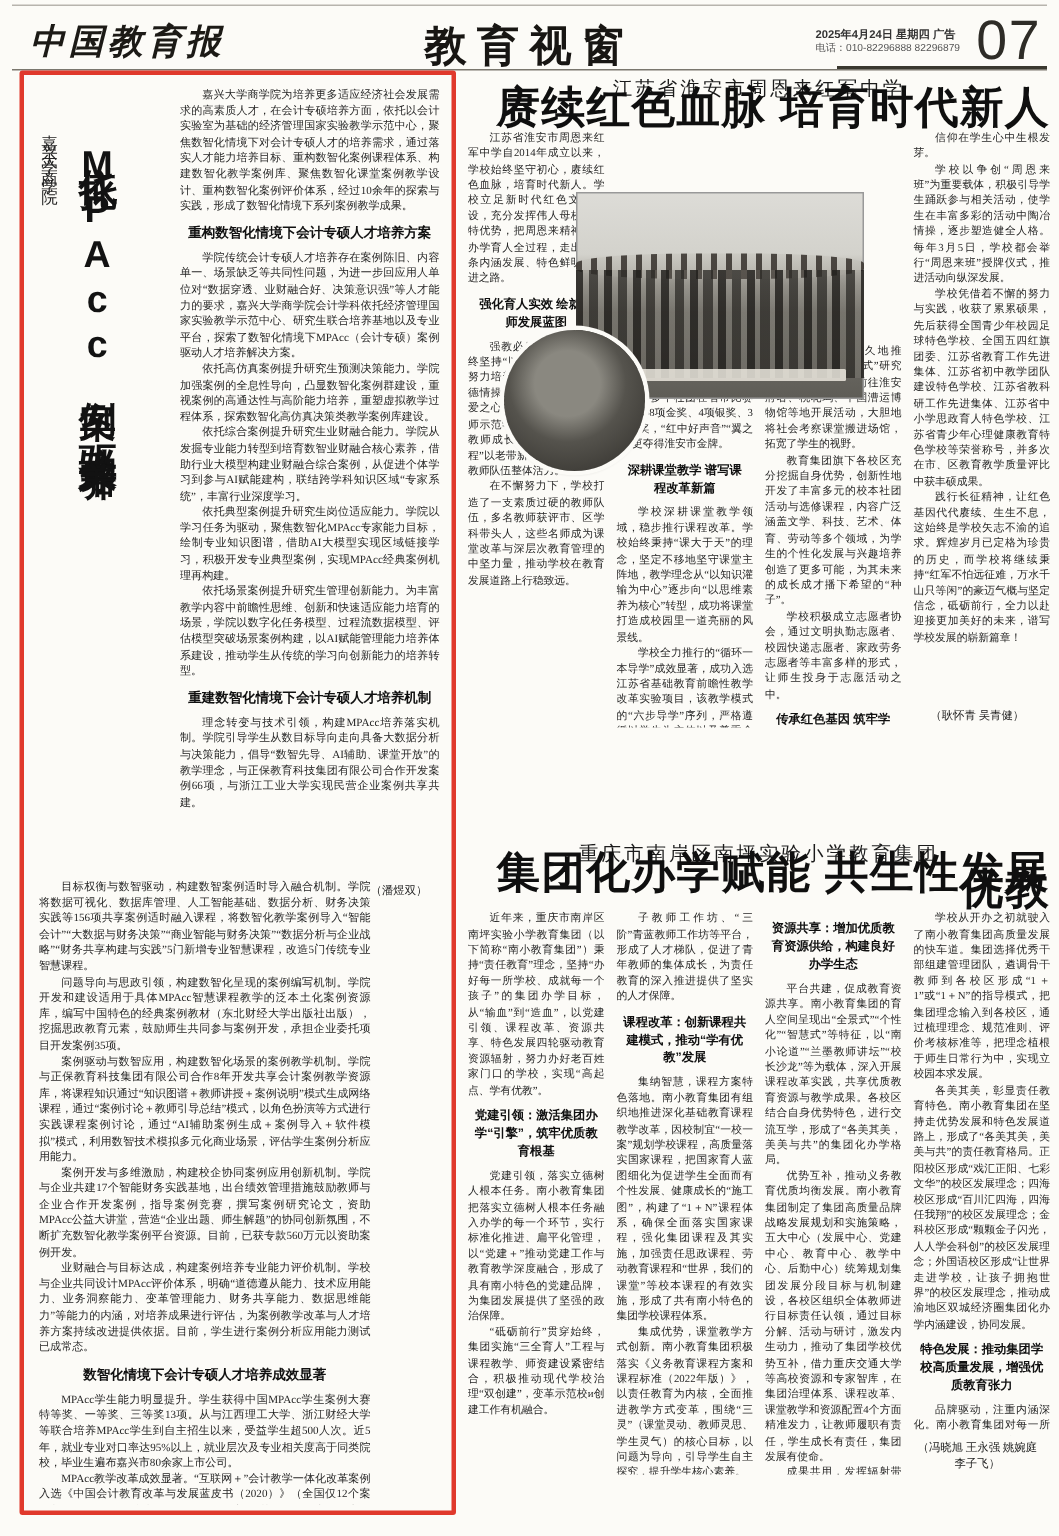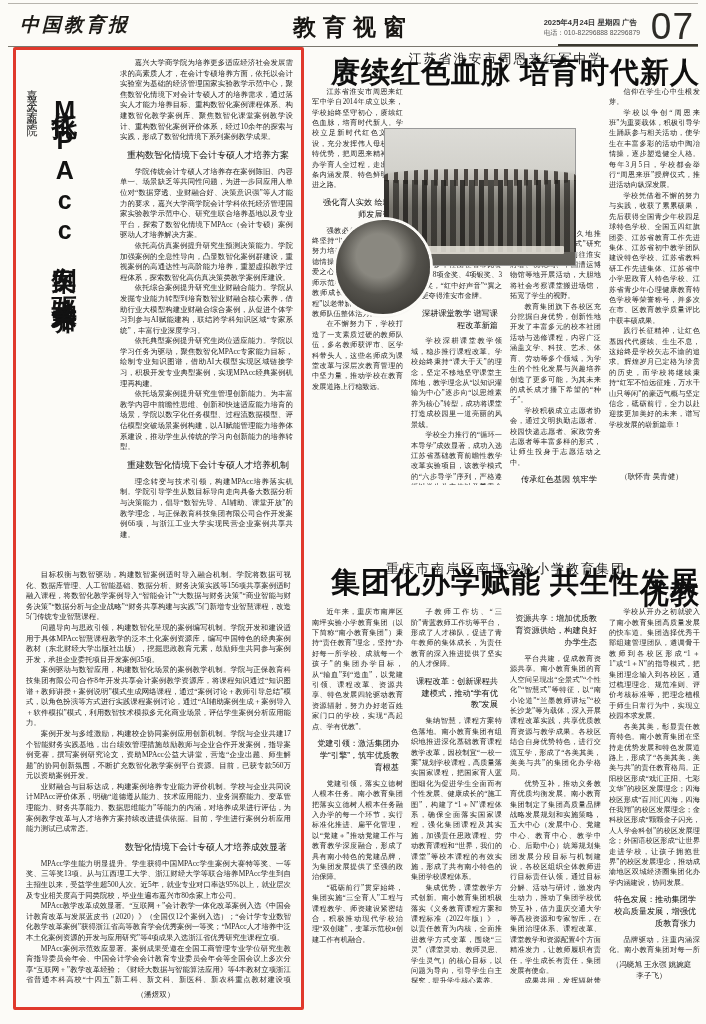--- a/index.html
+++ b/index.html
@@ -10,41 +10,41 @@
   }
   .page{position:relative;width:706px;height:1024px;background:#fcfbf7;}
 
   
   .top-rule{position:absolute;left:8px;right:8px;top:3px;border-top:1px solid #b7b4ad;}
   .header-rule{position:absolute;left:8px;right:8px;top:46px;border-top:1px solid #7a776e;}
   .header-rule-strong{position:absolute;left:558px;right:8px;top:44px;border-top:2px solid #3a382f;}
   .masthead{
     position:absolute;left:20px;top:12px;
     font-family:"DejaVu Serif","Liberation Serif",serif;
-    font-weight:bold;font-style:italic;font-size:19px;letter-spacing:3px;color:#1c1a16;
+    font-weight:bold;font-style:italic;font-size:23px;letter-spacing:3px;color:#1c1a16;
   }
   .section-title{
     position:absolute;left:0;right:0;top:12px;text-align:center;
     font-family:"Liberation Serif","DejaVu Serif",serif;
-    font-weight:bold;font-size:23px;letter-spacing:7px;color:#181613;
+    font-weight:bold;font-size:28px;letter-spacing:7px;color:#181613;
   }
   .header-meta{position:absolute;right:66px;top:17px;text-align:left;line-height:1.5;}
   .header-meta .date{font-size:7.5px;font-weight:bold;color:#333;font-family:"Liberation Sans",sans-serif;}
   .header-meta .phone{font-size:6.8px;color:#555;font-family:"Liberation Sans",sans-serif;}
   .page-num{
     position:absolute;right:12px;top:6px;
     font-family:"Liberation Sans","DejaVu Sans",sans-serif;
     font-weight:300;font-size:37px;color:#2e2c27;letter-spacing:1px;
   }
 
   
   .para{margin:0;text-indent:2em;text-align:justify;}
   .sub-h{
     font-family:"Liberation Sans","DejaVu Sans",sans-serif;
-    font-weight:normal;text-align:right;text-indent:0;
+    font-weight:bold;text-align:center;text-indent:0;
     font-size:8.2px;line-height:1.45;margin:6px 4px 5px;color:#101010;
   }
   .byline{text-align:center;font-size:7.6px;padding:3px 6px 2px 0;color:#222;}
 
   
   .red-box{
     position:absolute;left:13px;top:47px;width:285px;height:957px;
     border:3px solid #e0392c;border-radius:2px;background:#fcfbf7;
     display:flex;flex-direction:column;
   }
@@ -61,22 +61,22 @@
     writing-mode:vertical-rl;text-orientation:upright;
     font-family:"Liberation Sans","DejaVu Sans",sans-serif;
     font-weight:bold;font-size:25px;letter-spacing:2px;color:#121212;line-height:1.15;
   }
   .la-topcol{
     flex:1;padding:8px 8px 0 0;overflow:hidden;
     font-size:7.4px;line-height:10.6px;
   }
   .la-topcol .sub-h,.la-bottom .sub-h{font-size:9px;}
   .la-bottom{
-    flex:1;display:flex;flex-direction:column;overflow:hidden;
-    padding:2px 10px 4px;font-size:7.4px;line-height:10.6px;
+    flex:1;display:flex;overflow:hidden;
+    padding:2px 10px 4px;font-size:7.4px;line-height:10.6px;margin-top:16px;
   }
   .la-bottom .blocks{flex:1;overflow:hidden;}
 
   
   .article{position:absolute;font-size:7.2px;line-height:10.4px;}
   .art-top{left:312px;top:50px;width:388px;height:496px;}
   .art-bottom{left:312px;top:560px;width:388px;height:462px;}
   .kicker{
     text-align:center;font-family:"Liberation Sans","DejaVu Sans",sans-serif;
     font-weight:400;font-size:13px;letter-spacing:2px;color:#1b1b1b;margin-top:4px;

